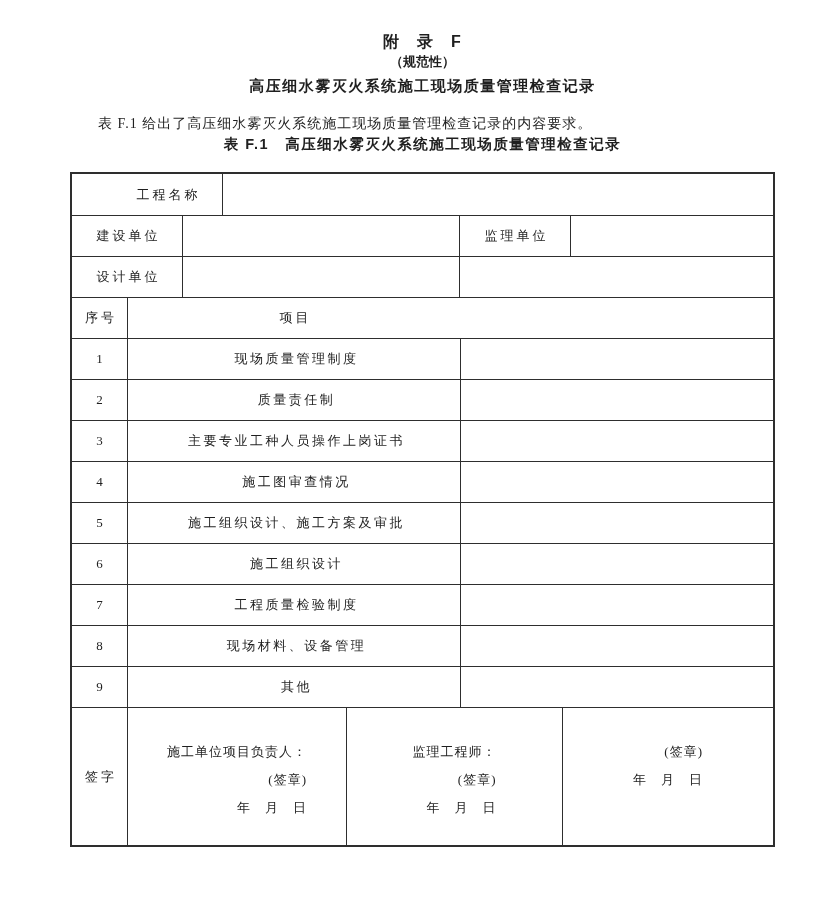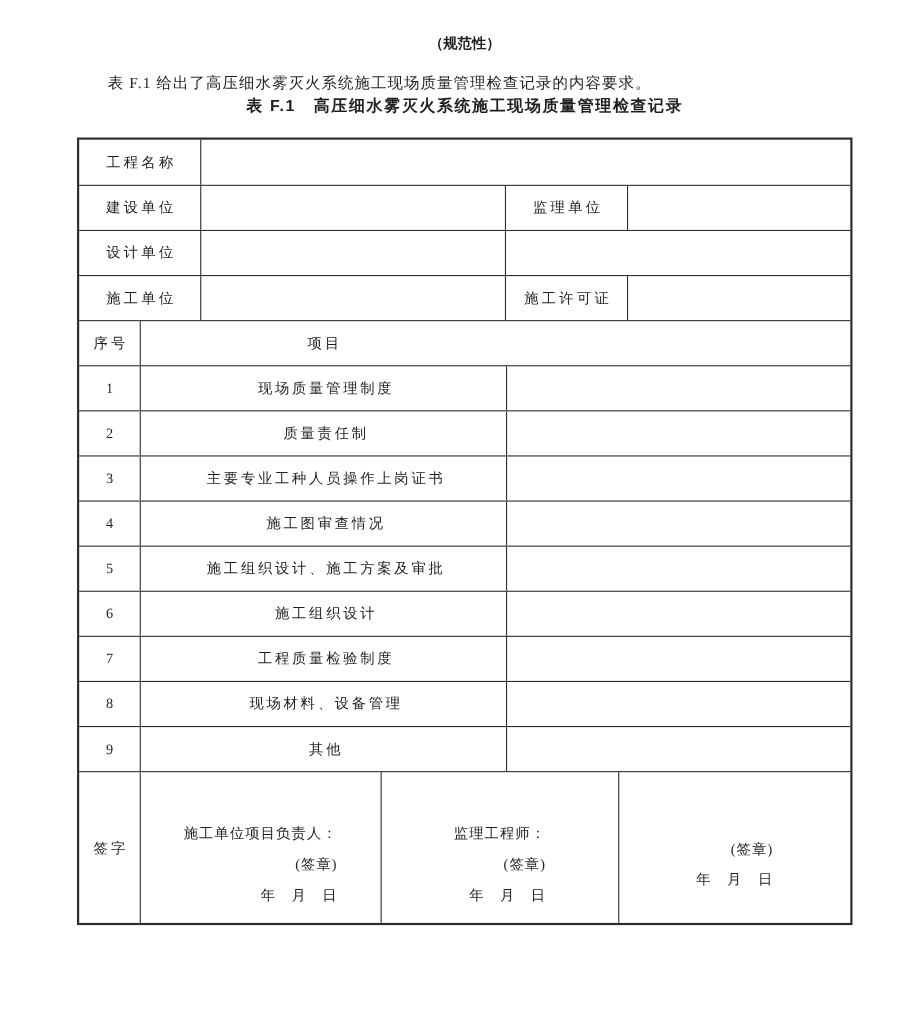--- a/index.html
+++ b/index.html
@@ -60,58 +60,60 @@
     margin-top: 20px;
     width: 705px;
     border: 2px solid #2e2e2e;
     font-size: 13px;
   }
   .tr {
     display: flex;
     height: 41px;
     border-top: 1.5px solid #2e2e2e;
   }
-  .tr:first-child { border-top: none; }
+  .tr:first-child { border-top: none; padding-left: 40px; }
   .tr-sig { height: 138px; }
   .td {
     border-left: 1.5px solid #2e2e2e;
     display: flex;
     align-items: center;
     justify-content: center;
   }
   .td:first-child { border-left: none; }
   .lbl { letter-spacing: 3px; padding-left: 3px; }
   .itm { letter-spacing: 2.5px; padding-left: 5px; }
   .w-label  { width: 110px; }
   .w-val1   { width: 277px; }
   .w-label2 { width: 111px; }
   .w-no     { width: 55px;  }
   .w-item   { width: 333px; }
   .w-sig1   { width: 219px; }
   .w-sig2   { width: 216px; }
   .grow     { flex: 1 1 auto; }
   
   .sig-cell {
-    align-items: center;
+    align-items: flex-start;
     padding-top: 30px;
   }
   .sig-block {
     display: inline-block;
     text-align: right;
     font-size: 13px;
     line-height: 28px;
     letter-spacing: 1px;
   }
 </style>
 </head>
 <body>
 
 <div class="page">
 
+  <div class="h-appendix">附　录　F</div>
   <div class="h-normative">（规范性）</div>
+  <div class="h-title">高压细水雾灭火系统施工现场质量管理检查记录</div>
 
   <p class="intro">表 F.1 给出了高压细水雾灭火系统施工现场质量管理检查记录的内容要求。</p>
 
   <div class="caption">表 F.1　高压细水雾灭火系统施工现场质量管理检查记录</div>
 
   <div class="t">
 
     <div class="tr">
       <div class="td w-label lbl">工程名称</div>
       <div class="td grow"></div>
@@ -119,26 +121,20 @@
 
     <div class="tr">
       <div class="td w-label lbl">建设单位</div>
       <div class="td w-val1"></div>
       <div class="td w-label2 lbl">监理单位</div>
       <div class="td grow"></div>
     </div>
     <div class="tr">
       <div class="td w-label lbl">设计单位</div>
       <div class="td w-val1"></div>
-      <div class="td grow"></div>
-    </div>
-    <div class="tr">
-      <div class="td w-label lbl">施工单位</div>
-      <div class="td w-val1"></div>
-      <div class="td w-label2 lbl">施工许可证</div>
       <div class="td grow"></div>
     </div>
 
     <div class="tr">
       <div class="td w-no lbl">序号</div>
       <div class="td w-item lbl">项目</div>
     </div>
 
     <div class="tr">
       <div class="td w-no">1</div>

